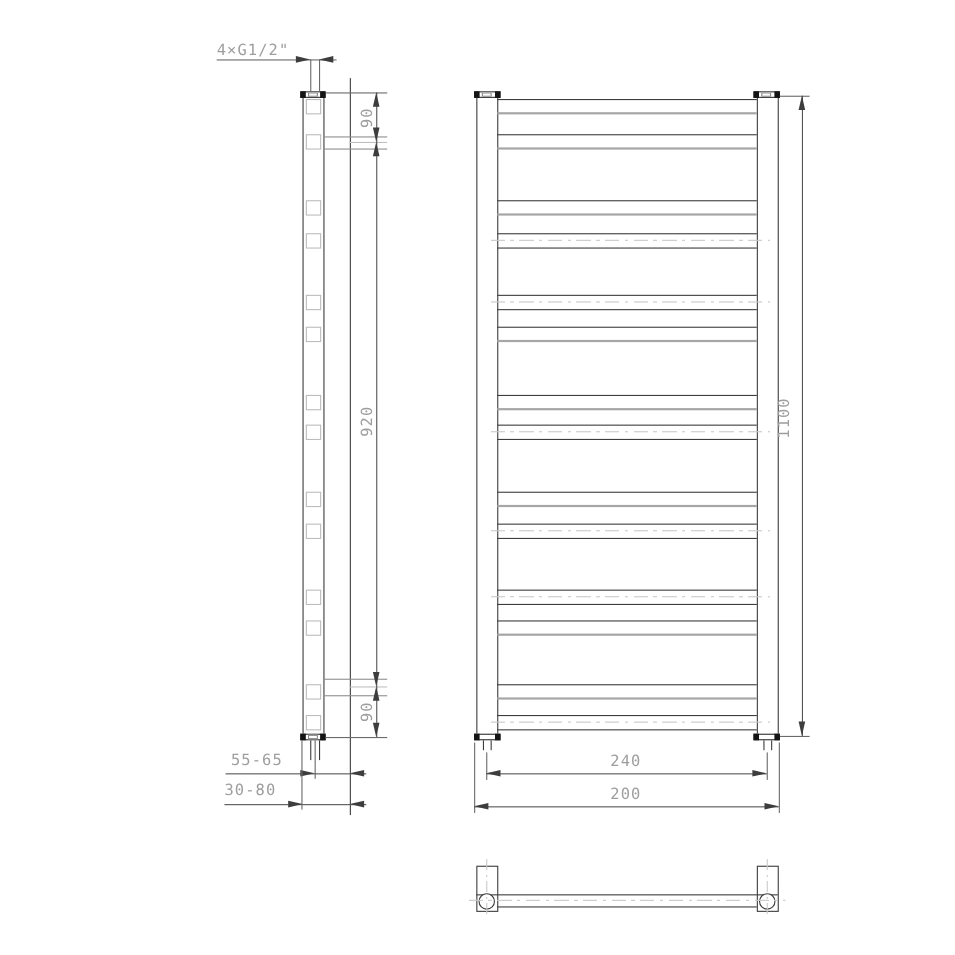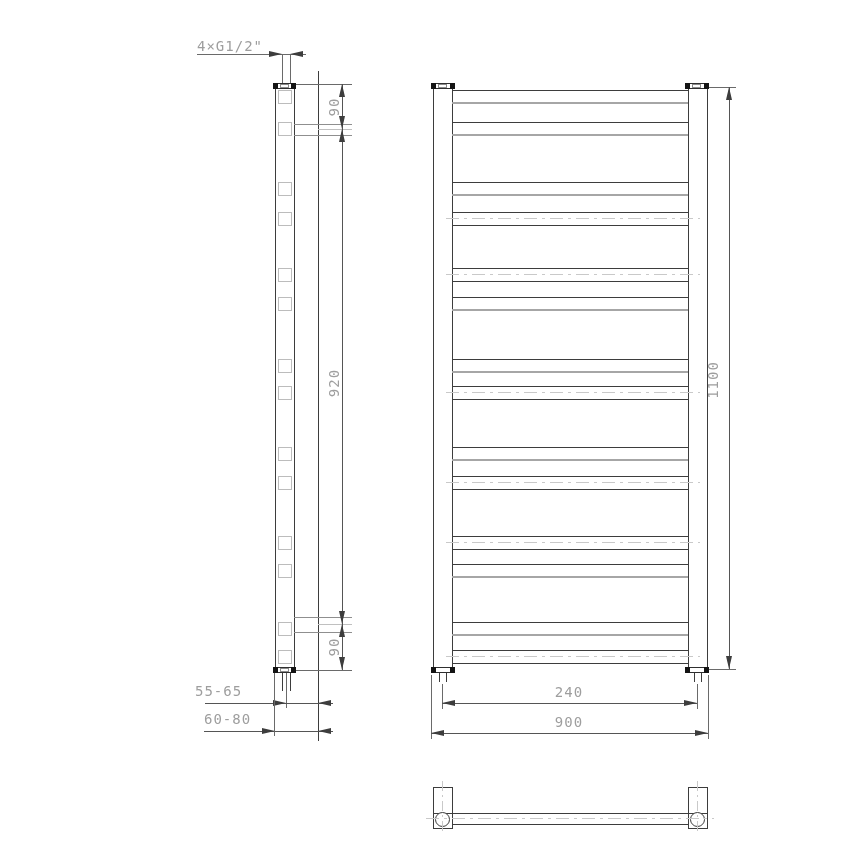--- a/index.html
+++ b/index.html
@@ -97,26 +97,26 @@
     <div class="ar up" style="left:338.5px;top:84px;"></div>
     <div class="ar down" style="left:338.5px;top:116px;"></div>
     <div class="ar up" style="left:338.5px;top:129px;"></div>
     <div class="ar down" style="left:338.5px;top:611px;"></div>
     <div class="ar up" style="left:338.5px;top:624px;"></div>
     <div class="ar down" style="left:338.5px;top:657px;"></div>
     <span class="dimtext vtext" style="left:334px;top:107px;">90</span>
     <span class="dimtext vtext" style="left:334px;top:383px;">920</span>
     <span class="dimtext vtext" style="left:334px;top:647px;">90</span>
 
-    <span class="dimtext" style="left:195px;top:683px;">55-65</span>
+    <span class="dimtext" style="left:210px;top:683px;">55-65</span>
     <div class="hl dim" style="left:205px;top:703px;width:128px;"></div>
     <div class="ar right" style="left:273px;top:699.5px;"></div>
     <div class="ar left" style="left:318px;top:699.5px;"></div>
 
-    <span class="dimtext" style="left:204px;top:711px;">60-80</span>
+    <span class="dimtext" style="left:204px;top:711px;">30-80</span>
     <div class="hl dim" style="left:204px;top:731px;width:129px;"></div>
     <div class="vl thin" style="left:274px;top:673px;height:63px;"></div>
     <div class="ar right" style="left:262px;top:727.5px;"></div>
     <div class="ar left" style="left:318px;top:727.5px;"></div>
   </div>
 
   <div>
 
     <div class="vl" style="left:433px;top:89px;height:578px;"></div>
     <div class="vl" style="left:452px;top:89px;height:578px;"></div>
@@ -181,21 +181,21 @@
     <div class="hl dim" style="left:442px;top:703px;width:255px;"></div>
     <div class="ar left" style="left:442px;top:699.5px;"></div>
     <div class="ar right" style="left:684px;top:699.5px;"></div>
     <span class="dimtext ctext" style="left:569px;top:692px;">240</span>
 
     <div class="vl thin" style="left:431px;top:675px;height:64px;"></div>
     <div class="vl thin" style="left:708px;top:675px;height:64px;"></div>
     <div class="hl dim" style="left:431px;top:733px;width:277px;"></div>
     <div class="ar left" style="left:431px;top:729.5px;"></div>
     <div class="ar right" style="left:695px;top:729.5px;"></div>
-    <span class="dimtext ctext" style="left:569px;top:722px;">900</span>
+    <span class="dimtext ctext" style="left:569px;top:722px;">200</span>
   </div>
 
   <div>
     <div class="blk" style="left:433px;top:787px;width:20px;height:42px;"></div>
     <div class="blk" style="left:688px;top:787px;width:20px;height:42px;"></div>
     <div class="hl" style="left:433px;top:813px;width:274px;"></div>
     <div class="hl" style="left:452px;top:824px;width:236px;"></div>
     <div class="circ" style="left:435px;top:812px;width:15px;height:15px;"></div>
     <div class="circ" style="left:690px;top:812px;width:15px;height:15px;"></div>
     <div class="ddh" style="left:426px;top:818px;width:288px;"></div>

